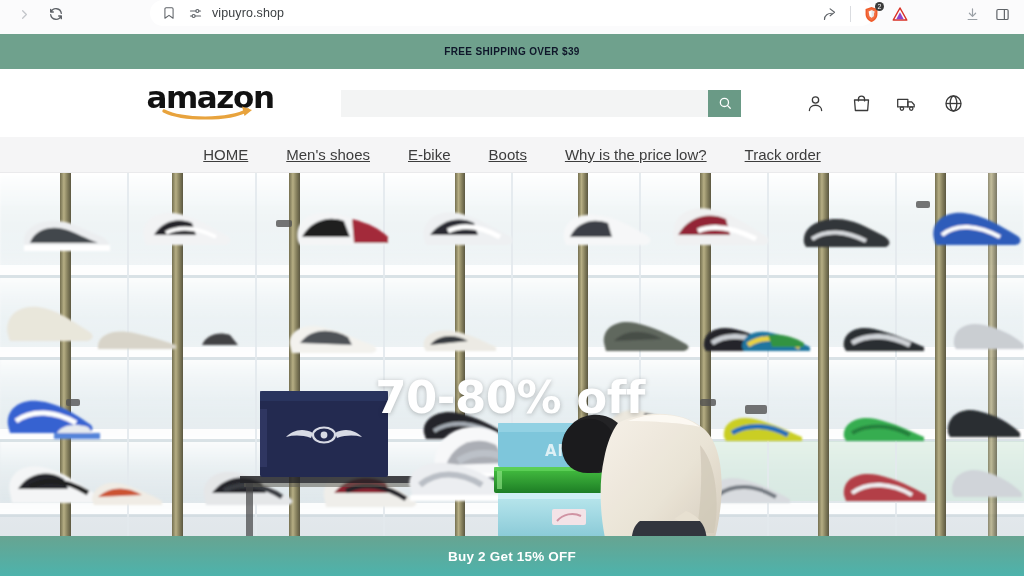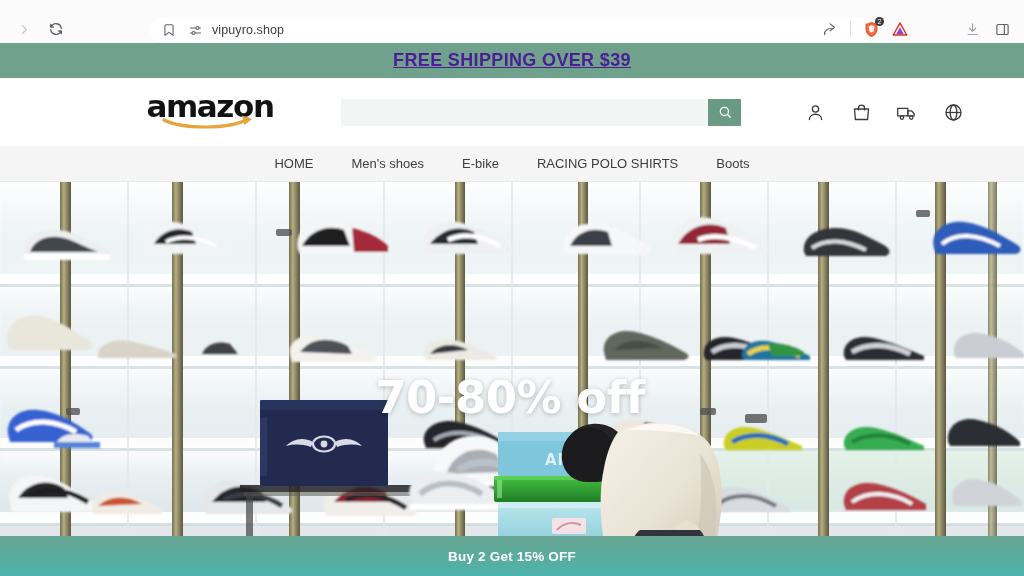--- a/index.html
+++ b/index.html
@@ -5,23 +5,23 @@
   * { box-sizing: border-box; margin: 0; padding: 0; }
   html, body {
     width: 1024px; height: 576px;
     overflow: hidden;
     font-family: "Liberation Sans", sans-serif;
     background: #ffffff;
   }
 
   
   .browser-bar {
-    height: 43px; width: 1024px;
+    height: 34px; width: 1024px;
     background: #fbfbfc;
-    display: flex; align-items: flex-end;
+    display: flex; align-items: flex-start;
     padding: 0 10px;
     position: relative;
   }
   .nav-btns { display: flex; align-items: center; gap: 4px; }
   .chrome-icon {
     width: 28px; height: 28px;
     display: flex; align-items: center; justify-content: center;
     border-radius: 5px;
     color: #5f6368;
   }
@@ -61,25 +61,24 @@
   }
   .chrome-gap { width: 40px; }
 
   
   .promo-top {
     height: 35px;
     background: #6fa18d;
     display: flex; align-items: center; justify-content: center;
   }
   .promo-top span {
-    color: #4c1d95;
-    font-size: 18px;
+    color: #0f172a;
+    font-size: 10px;
     font-weight: bold;
     letter-spacing: .35px;
-    text-decoration: underline;
   }
 
   
   .site-header {
     height: 68px;
     background: #ffffff;
     display: flex; align-items: center;
     padding: 0 24px;
     position: relative;
   }
@@ -134,26 +133,27 @@
 
   
   .site-nav {
     height: 36px;
     background: #f5f5f6;
     border-bottom: 1px solid #eaeaec;
     display: flex; align-items: center; justify-content: center;
     gap: 0px;
   }
   .nav-item {
-    font-size: 13px;
+    font-size: 15px;
     color: #3d3d3d;
     padding: 0 19px;
     line-height: 36px;
     white-space: nowrap;
     cursor: pointer;
+    text-decoration: underline;
   }
 
   
   .hero {
     position: relative;
     height: 363px;
     overflow: hidden;
     background: #e9edf0;
   }
   .hero-svg { position: absolute; inset: 0; width: 100%; height: 100%; }
@@ -316,22 +316,23 @@
           <line x1="3.4" y1="12" x2="20.6" y2="12"></line>
         </svg>
     </div>
   </div>
 </div>
 
 <div class="site-nav">
   <div class="nav-item">HOME</div>
   <div class="nav-item">Men's shoes</div>
   <div class="nav-item">E-bike</div>
-  <div class="nav-item">RACING POLO SHIRTS</div>
   <div class="nav-item">Boots</div>
+  <div class="nav-item">Why is the price low?</div>
+  <div class="nav-item">Track order</div>
 </div>
 
 <div class="hero">
   <svg class="hero-svg" viewBox="0 0 1024 363" preserveAspectRatio="none">
     <defs>
       <linearGradient id="shelfLight" x1="0" y1="0" x2="0" y2="1">
         <stop offset="0%" stop-color="#ffffff"></stop>
           <stop offset="60%" stop-color="#f2f5f7"></stop>
           <stop offset="100%" stop-color="#dfe6ea"></stop>
       </linearGradient>

